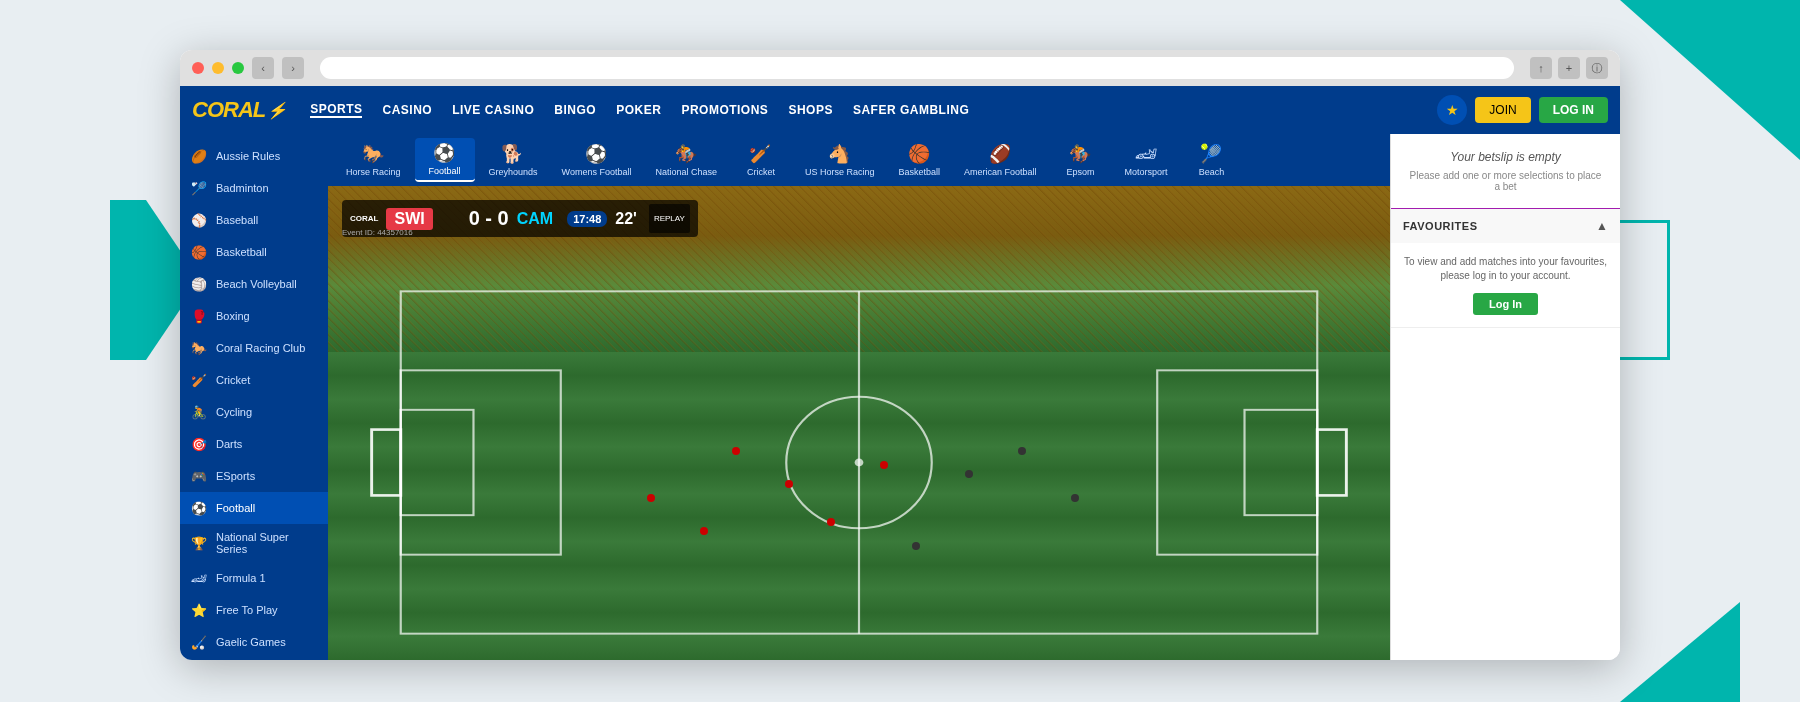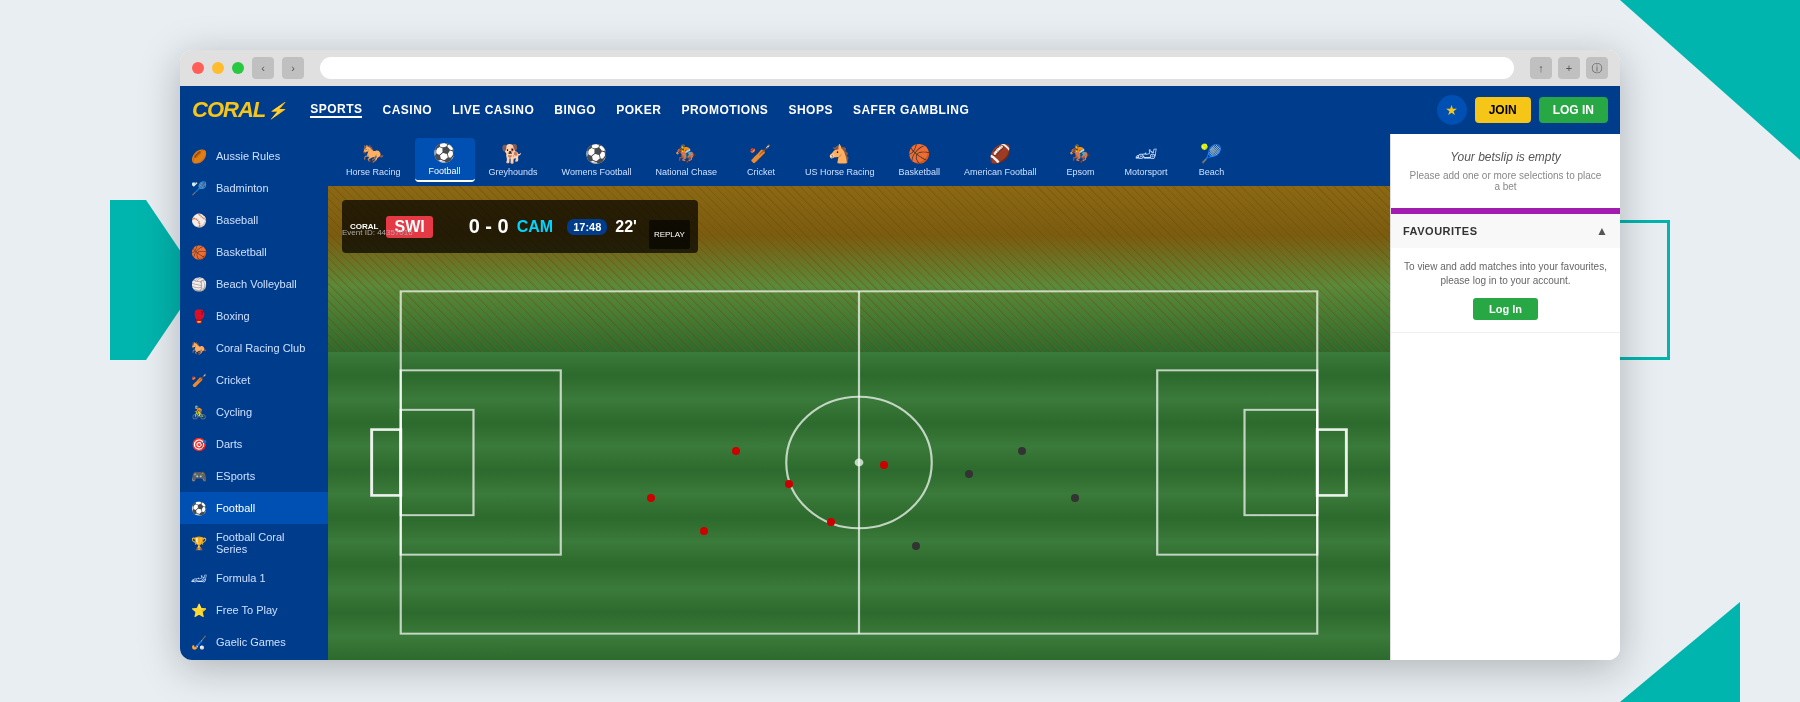--- a/index.html
+++ b/index.html
@@ -160,21 +160,21 @@
       background: #004fb3;
       border-radius: 50%;
       display: flex; align-items: center; justify-content: center;
       color: #f5c518;
       font-size: 14px;
       cursor: pointer;
     }
     .btn-join {
       background: #f5c518;
       color: #000;
-      font-weight: 700;
+      font-weight: 400;
       font-size: 12px;
       padding: 6px 14px;
       border-radius: 4px;
       cursor: pointer;
       border: none;
     }
     .btn-login {
       background: #28a745;
       color: #fff;
       font-weight: 700;
@@ -325,41 +325,40 @@
       font-weight: 700;
       font-size: 16px;
     }
     .replay-badge {
       background: rgba(0,0,0,0.6);
       color: #fff;
       font-size: 8px;
       padding: 10px 5px;
       border-radius: 2px;
       margin-left: 4px;
-      margin-top: 16px;
     }
     .coral-badge {
       color: #fff;
       font-size: 8px;
       font-weight: 700;
     }
 
     
     .betslip-panel {
       width: 230px;
       background: #fff;
       flex-shrink: 0;
       display: flex;
       flex-direction: column;
       border-left: 1px solid #ddd;
     }
     .betslip-empty {
       padding: 16px;
       text-align: center;
-      border-bottom: 6px solid #a21caf;
+      border-bottom: 1px solid #a21caf;
     }
     .betslip-empty-title {
       font-size: 12px;
       color: #555;
       font-style: italic;
       margin-bottom: 6px;
     }
     .betslip-empty-desc {
       font-size: 10px;
       color: #888;
@@ -528,21 +527,21 @@
         <div class="sidebar-item">
           <span class="sidebar-icon">🎮</span>
           <span class="sidebar-label">ESports</span>
         </div>
         <div class="sidebar-item active">
           <span class="sidebar-icon">⚽</span>
           <span class="sidebar-label">Football</span>
         </div>
         <div class="sidebar-item">
           <span class="sidebar-icon">🏆</span>
-          <span class="sidebar-label">Football Coral Series</span>
+          <span class="sidebar-label">National Super Series</span>
         </div>
         <div class="sidebar-item">
           <span class="sidebar-icon">🏎</span>
           <span class="sidebar-label">Formula 1</span>
         </div>
         <div class="sidebar-item">
           <span class="sidebar-icon">⭐</span>
           <span class="sidebar-label">Free To Play</span>
         </div>
         <div class="sidebar-item">

